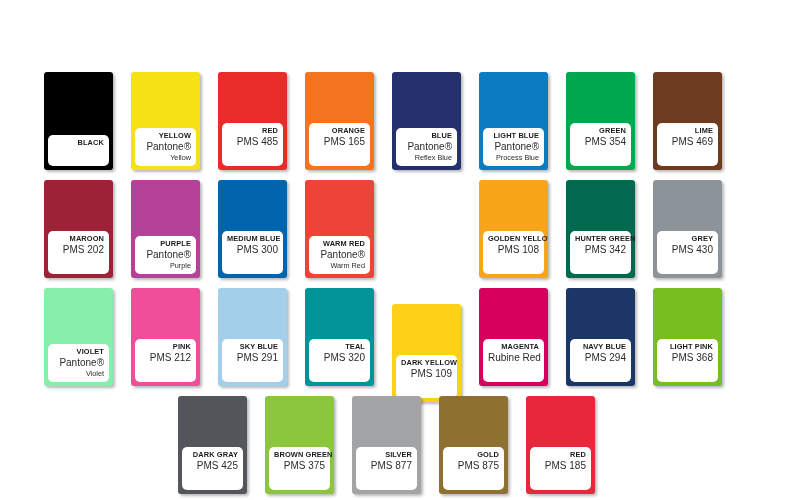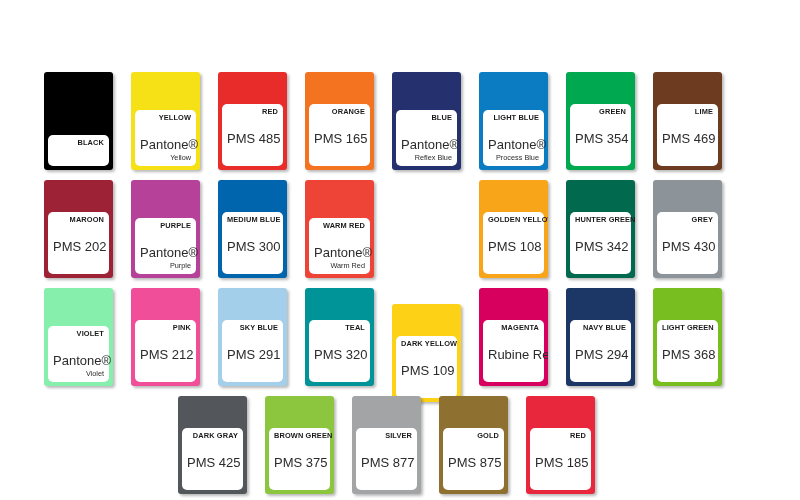--- a/index.html
+++ b/index.html
@@ -46,26 +46,26 @@
   .label-name {
     font-size: 7.4px;
     font-weight: bold;
     color: #1a1a1a;
     letter-spacing: 0.12px;
     white-space: nowrap;
     display: block;
   }
 
   .label-code {
-    font-size: 13px;
+    font-size: 10px;
     font-weight: normal;
     color: #2b2b2b;
     white-space: nowrap;
     display: block;
-    margin-top: 16px;
+    margin-top: 1px;
   }
 
   .label-code2 {
     font-size: 7.3px;
     font-weight: normal;
     color: #2b2b2b;
     white-space: nowrap;
     display: block;
     margin-top: 1.5px;
   }
@@ -208,21 +208,21 @@
       </div>
     </div>
     <div class="swatch" style="left: 566px; top: 288px; background: rgb(28, 54, 101);">
       <div class="label-card">
         <span class="label-name">NAVY BLUE</span>
         <span class="label-code">PMS 294</span>
       </div>
     </div>
     <div class="swatch" style="left: 653px; top: 288px; background: rgb(120, 190, 32);">
       <div class="label-card">
-        <span class="label-name">LIGHT GREEN</span>
+        <span class="label-name">LIGHT PINK</span>
         <span class="label-code">PMS 368</span>
       </div>
     </div>
     <div class="swatch" style="left: 178px; top: 396px; background: rgb(83, 86, 90);">
       <div class="label-card">
         <span class="label-name">DARK GRAY</span>
         <span class="label-code">PMS 425</span>
       </div>
     </div>
     <div class="swatch" style="left: 265px; top: 396px; background: rgb(139, 198, 62);">

